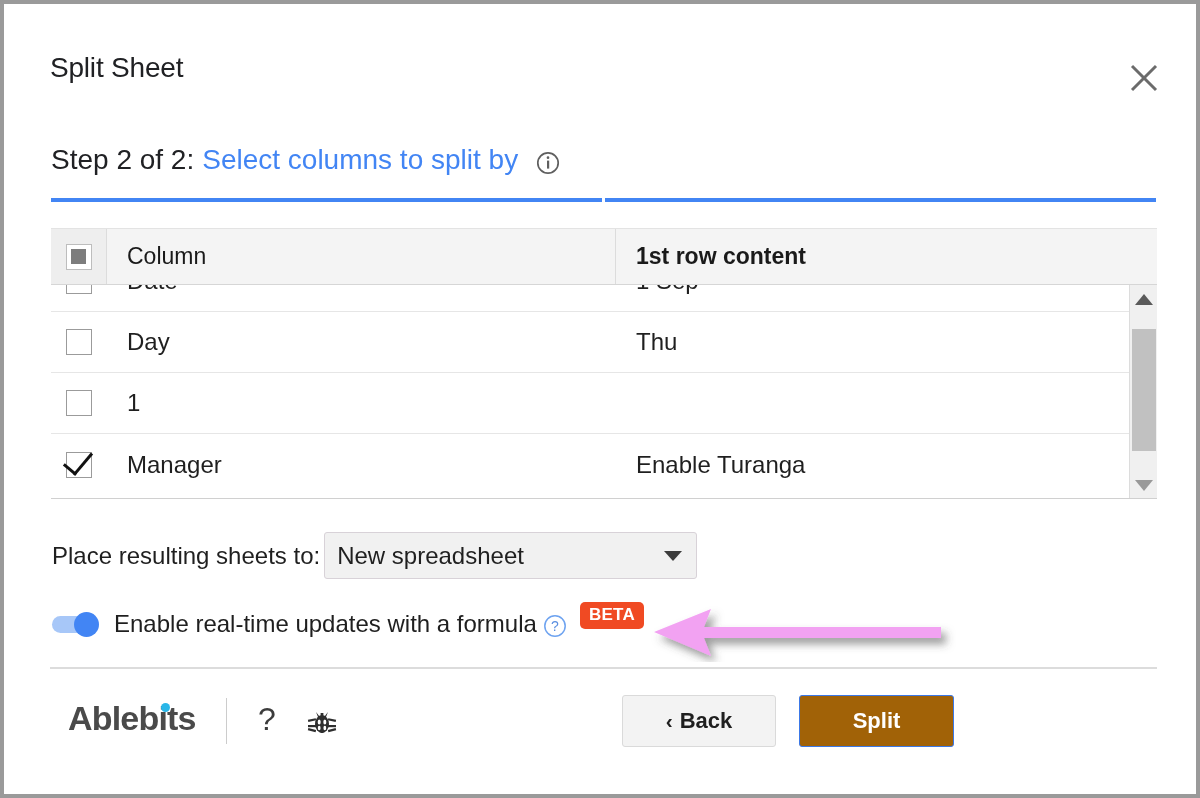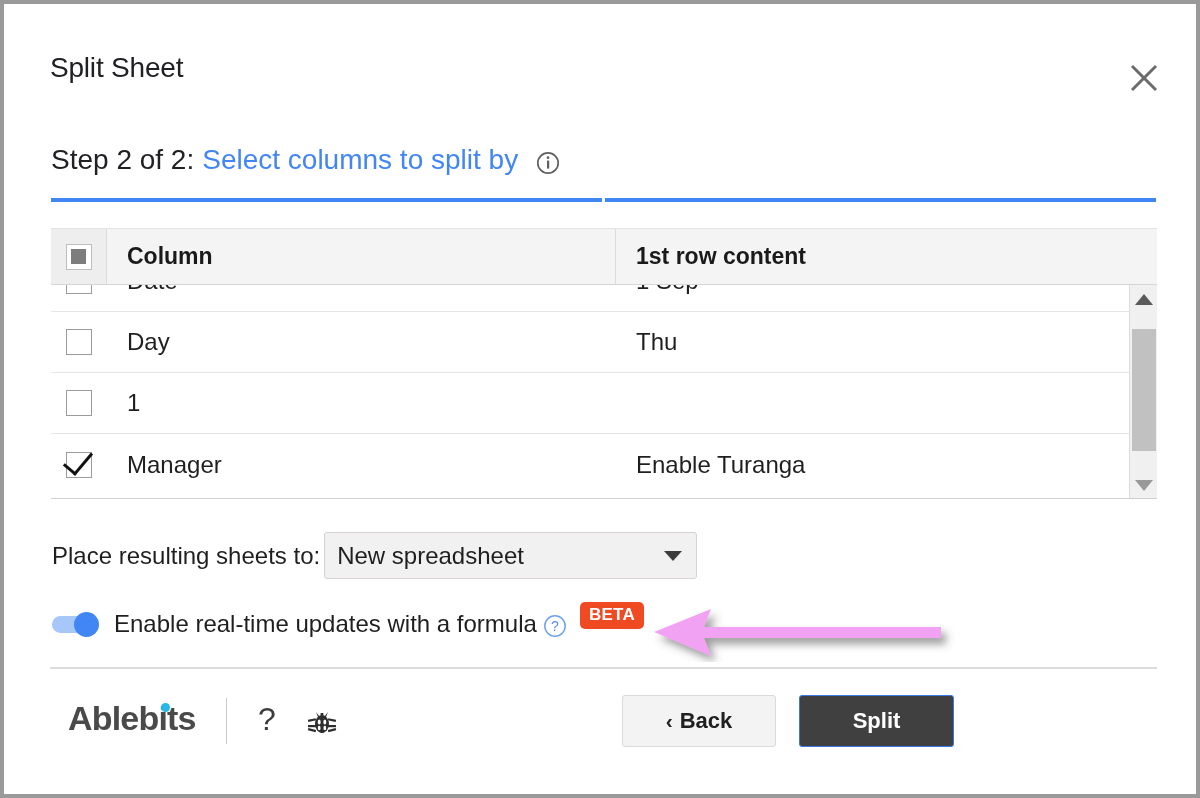--- a/index.html
+++ b/index.html
@@ -99,21 +99,21 @@
     border-right: 1px solid #dcdcdc;
     background: #eeeeee;
     cursor: pointer;
   }
   .head-col {
     width: 509px;
     display: flex;
     align-items: center;
     padding-left: 20px;
     font-size: 23px;
-    font-weight: bold;
+    font-weight: normal;
     color: #1a1a1a;
     border-right: 1px solid #dcdcdc;
   }
   .head-content {
     flex: 1;
     display: flex;
     align-items: center;
     padding-left: 20px;
     font-size: 23px;
     font-weight: bold;
@@ -366,21 +366,21 @@
     font-weight: bold;
     cursor: pointer;
     user-select: none;
   }
   .btn.grey {
     background: #f3f3f3;
     border: 1px solid #dadada;
     color: #1f1f1f;
   }
   .btn.blue {
-    background: #404040;
+    background: #a16207;
     border: 1px solid #3b78e7;
     color: #ffffff;
   }
   #btn-back  { left: 618px; top: 691px; width: 154px; }
   #btn-split { left: 795px; top: 691px; width: 155px; }
   #btn-close { left: 973px; top: 691px; width: 155px; }
   #btn-back .chev {
     margin-right: 7px;
     font-size: 21px;
     font-weight: bold;

